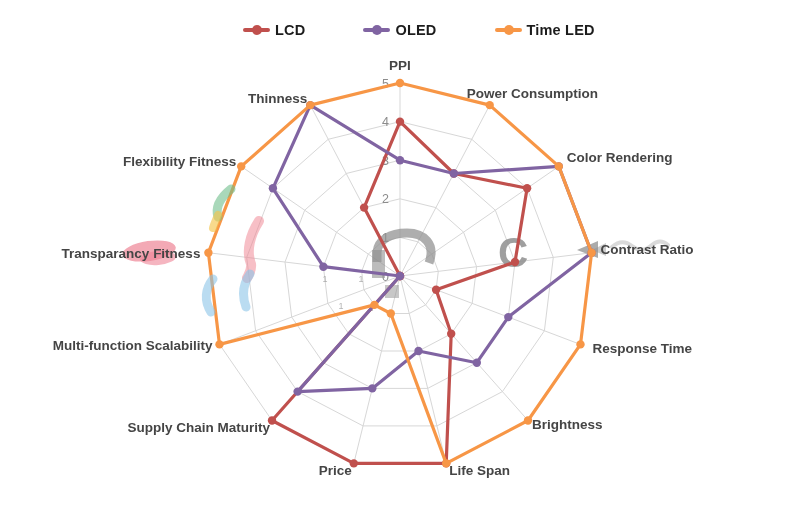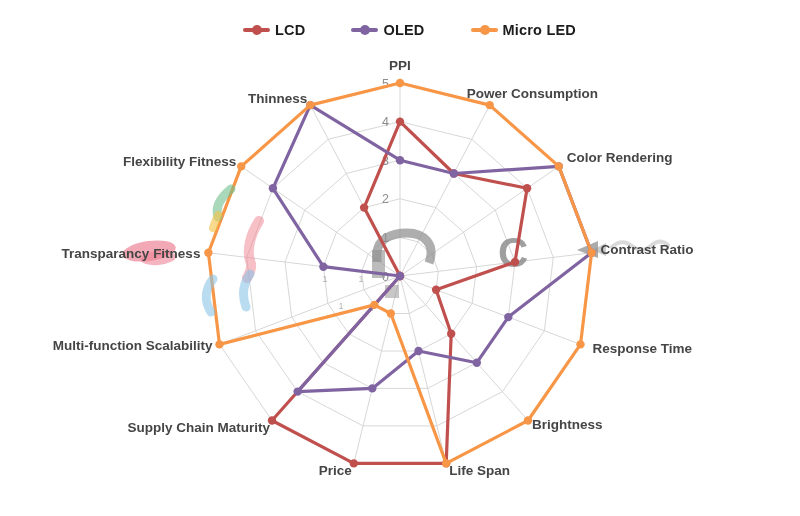--- a/index.html
+++ b/index.html
@@ -1,19 +1,19 @@
 <!DOCTYPE html>
 <html><head>
 <meta charset="utf-8">
 <style>
   html,body{margin:0;padding:0;width:800px;height:516px;background:#fff;overflow:hidden;
     font-family:"Liberation Sans","DejaVu Sans",sans-serif;}
   #stage{position:relative;width:800px;height:516px;background:#fff;}
   #radar-svg{position:absolute;left:0;top:0;}
-  #legend{position:absolute;left:243px;top:22px;display:flex;gap:46px;align-items:center;}
+  #legend{position:absolute;left:243px;top:22px;display:flex;gap:58px;align-items:center;}
   .legend-item{display:flex;align-items:center;}
   .legend-line{position:relative;width:27px;height:4px;border-radius:2px;}
   .legend-dot{position:absolute;left:9px;top:-3px;width:10px;height:10px;border-radius:50%;}
   .legend-label{margin-left:5px;font-size:14.5px;font-weight:bold;color:#1c1c1c;letter-spacing:0.2px;}
   .grid-line{stroke:#d7d7d7;stroke-width:1;fill:none;}
   .tick-label{font-size:12.5px;fill:#8c8c8c;}
   .faint-mark{font-size:9px;fill:#9a9a9a;opacity:.75;}
   .axis-label{font-size:13.5px;font-weight:bold;fill:#454545;}
 </style>
 </head>
@@ -146,16 +146,16 @@
     <div class="legend-item">
       <div class="legend-line" style="background: rgb(128, 100, 162);">
         <div class="legend-dot" style="background: rgb(128, 100, 162);"></div>
       </div>
       <span class="legend-label">OLED</span>
     </div>
     <div class="legend-item">
       <div class="legend-line" style="background: rgb(247, 150, 70);">
         <div class="legend-dot" style="background: rgb(247, 150, 70);"></div>
       </div>
-      <span class="legend-label">Micro LED</span>
+      <span class="legend-label">Time LED</span>
     </div>
   </div>
 </div>
 
 </body></html>

